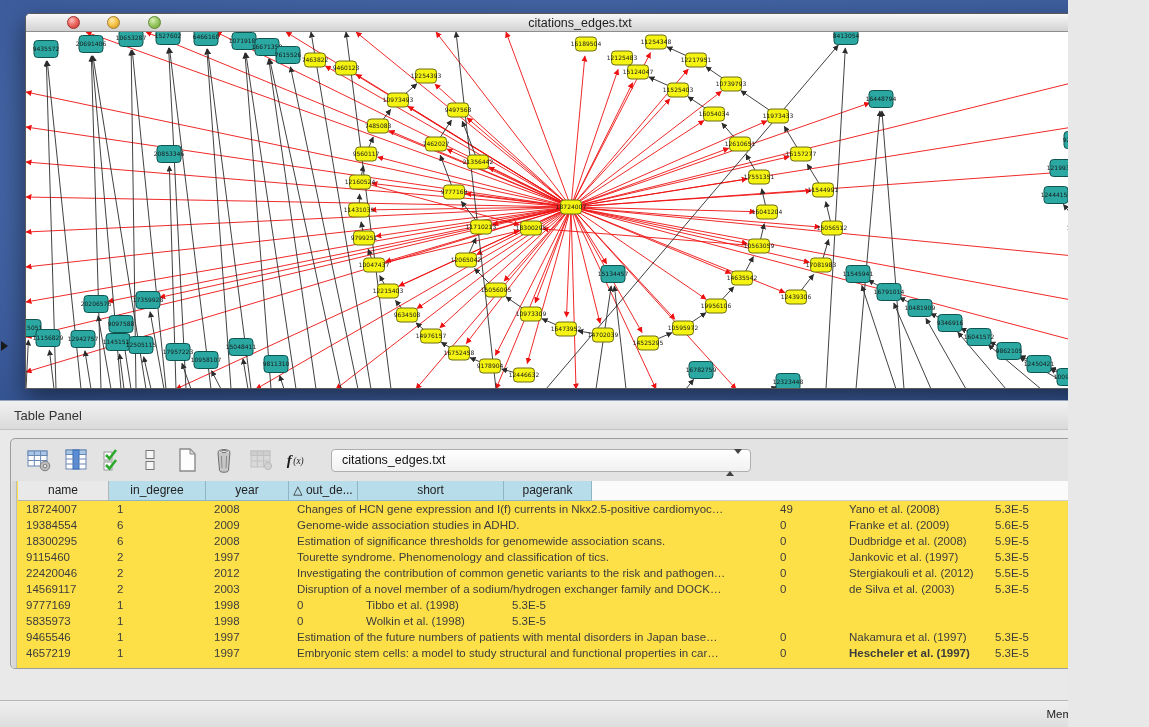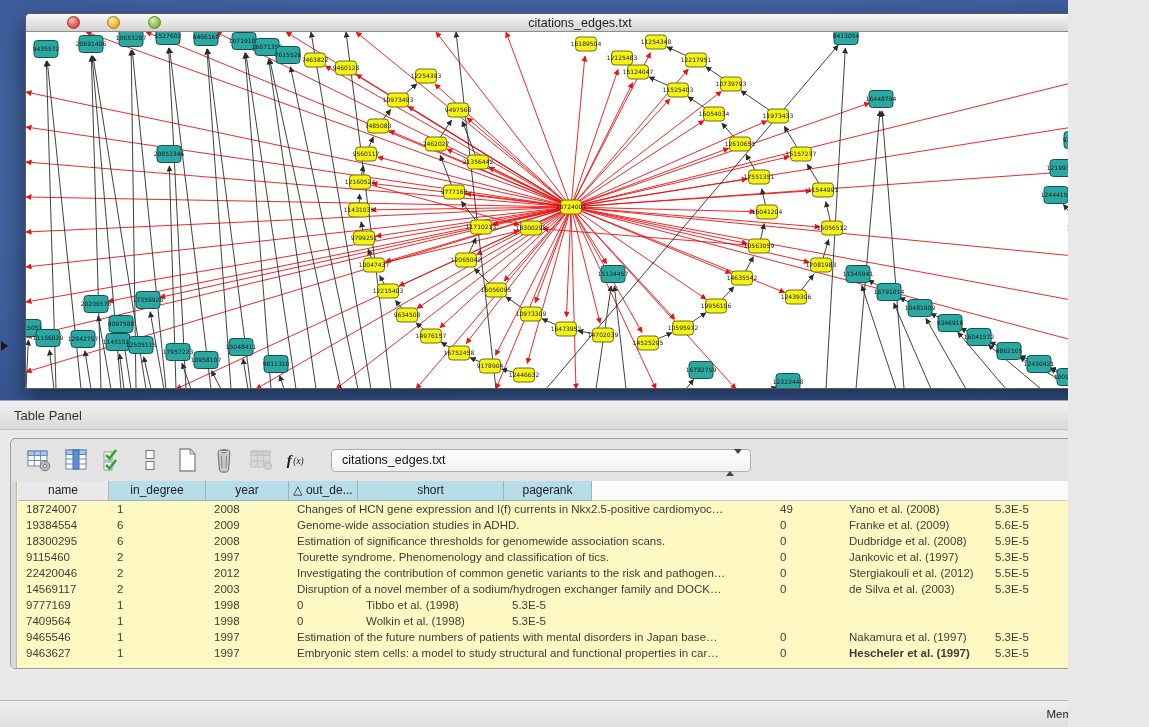--- a/index.html
+++ b/index.html
@@ -35,21 +35,21 @@
 
   .toolbar { position:relative; height:42px; display:flex; align-items:center; padding-left:14px; }
   .tool-btn { width:28px; height:28px; display:flex; align-items:center; justify-content:center; margin-right:9px; cursor:pointer; }
   .combo { position:relative; margin-left:10px; width:420px; height:23px; border:1px solid #aeaeae; border-radius:4px;
     background:linear-gradient(#ffffff,#f1f1f1); box-shadow:inset 0 1px 0 #fff; cursor:pointer; }
   .combo .combo-text { position:absolute; left:10px; top:0; line-height:21px; font-size:12.5px; color:#111; }
   .combo .spin { position:absolute; right:8px; top:4px; }
   .combo .spin .up { width:0;height:0;border-left:4px solid transparent;border-right:4px solid transparent;border-bottom:5px solid #444; margin-bottom:3px; }
   .combo .spin .dn { width:0;height:0;border-left:4px solid transparent;border-right:4px solid transparent;border-top:5px solid #444; }
 
-  .tablewrap { position:absolute; left:1px; top:42px; width:1126px; height:188px; background:#fef9c3; }
+  .tablewrap { position:absolute; left:1px; top:42px; width:1126px; height:188px; background:#fde047; }
   .rowstrip { position:absolute; left:0; top:0; width:5px; height:100%; background:#d8d8d8; border-right:1px solid #bdbdbd; }
   .thead { position:absolute; left:6px; top:0; right:14px; height:20px; display:flex; }
   .th { height:20px; line-height:19px; text-align:center; font-size:12px; color:#222;
     background:#b7dcea; border-right:1px solid #8fb6c6; border-bottom:1px solid #8fb6c6; overflow:hidden; white-space:nowrap; cursor:pointer; }
   .th.th-name { background:#e9e9e9; border-right:1px solid #b5b5b5; border-bottom:1px solid #b5b5b5; }
   .th.th-fill { flex:1; background:#fbfbfb; border-right:none; border-bottom:1px solid #cfcfcf; cursor:default; }
   .tbody { position:absolute; left:6px; top:20px; right:14px; bottom:0; overflow:hidden; }
   .tr { display:flex; height:16px; }
   .td { font-size:11.5px; line-height:16px; color:#3c3c3c; padding-left:8px; white-space:nowrap; overflow:hidden; }
   .vscroll { position:absolute; right:0; top:0; width:14px; height:100%; background:#f2f2f2; border-left:1px solid #c9c9c9; }
@@ -628,38 +628,38 @@
             </div>
             <div class="tr">
               <div class="td" style="width: 91px;">9777169</div>
               <div class="td" style="width: 97px;">1</div>
               <div class="td" style="width: 83px;">1998</div>
               <div class="td" style="width: 69px;">0</div>
               <div class="td" style="width: 146px;">Tibbo et al. (1998)</div>
               <div class="td" style="width: 88px;">5.3E-5</div>
             </div>
             <div class="tr">
-              <div class="td" style="width: 91px;">7409564</div>
+              <div class="td" style="width: 91px;">5835973</div>
               <div class="td" style="width: 97px;">1</div>
               <div class="td" style="width: 83px;">1998</div>
               <div class="td" style="width: 69px;">0</div>
               <div class="td" style="width: 146px;">Wolkin et al. (1998)</div>
               <div class="td" style="width: 88px;">5.3E-5</div>
             </div>
             <div class="tr">
               <div class="td" style="width: 91px;">9465546</div>
               <div class="td" style="width: 97px;">1</div>
               <div class="td" style="width: 83px;">1997</div>
               <div class="td" style="width: 483px;">Estimation of the future numbers of patients with mental disorders in Japan base…</div>
               <div class="td" style="width: 69px;">0</div>
               <div class="td" style="width: 146px;">Nakamura et al. (1997)</div>
               <div class="td" style="width: 88px;">5.3E-5</div>
             </div>
             <div class="tr">
-              <div class="td" style="width: 91px;">9463627</div>
+              <div class="td" style="width: 91px;">4657219</div>
               <div class="td" style="width: 97px;">1</div>
               <div class="td" style="width: 83px;">1997</div>
               <div class="td" style="width: 483px;">Embryonic stem cells: a model to study structural and functional properties in car…</div>
               <div class="td" style="width: 69px;">0</div>
               <div class="td" style="width: 146px; font-weight: bold;">Hescheler et al. (1997)</div>
               <div class="td" style="width: 88px;">5.3E-5</div>
             </div>
           </div>
         <div class="vscroll">
           <div class="vthumb"></div>

